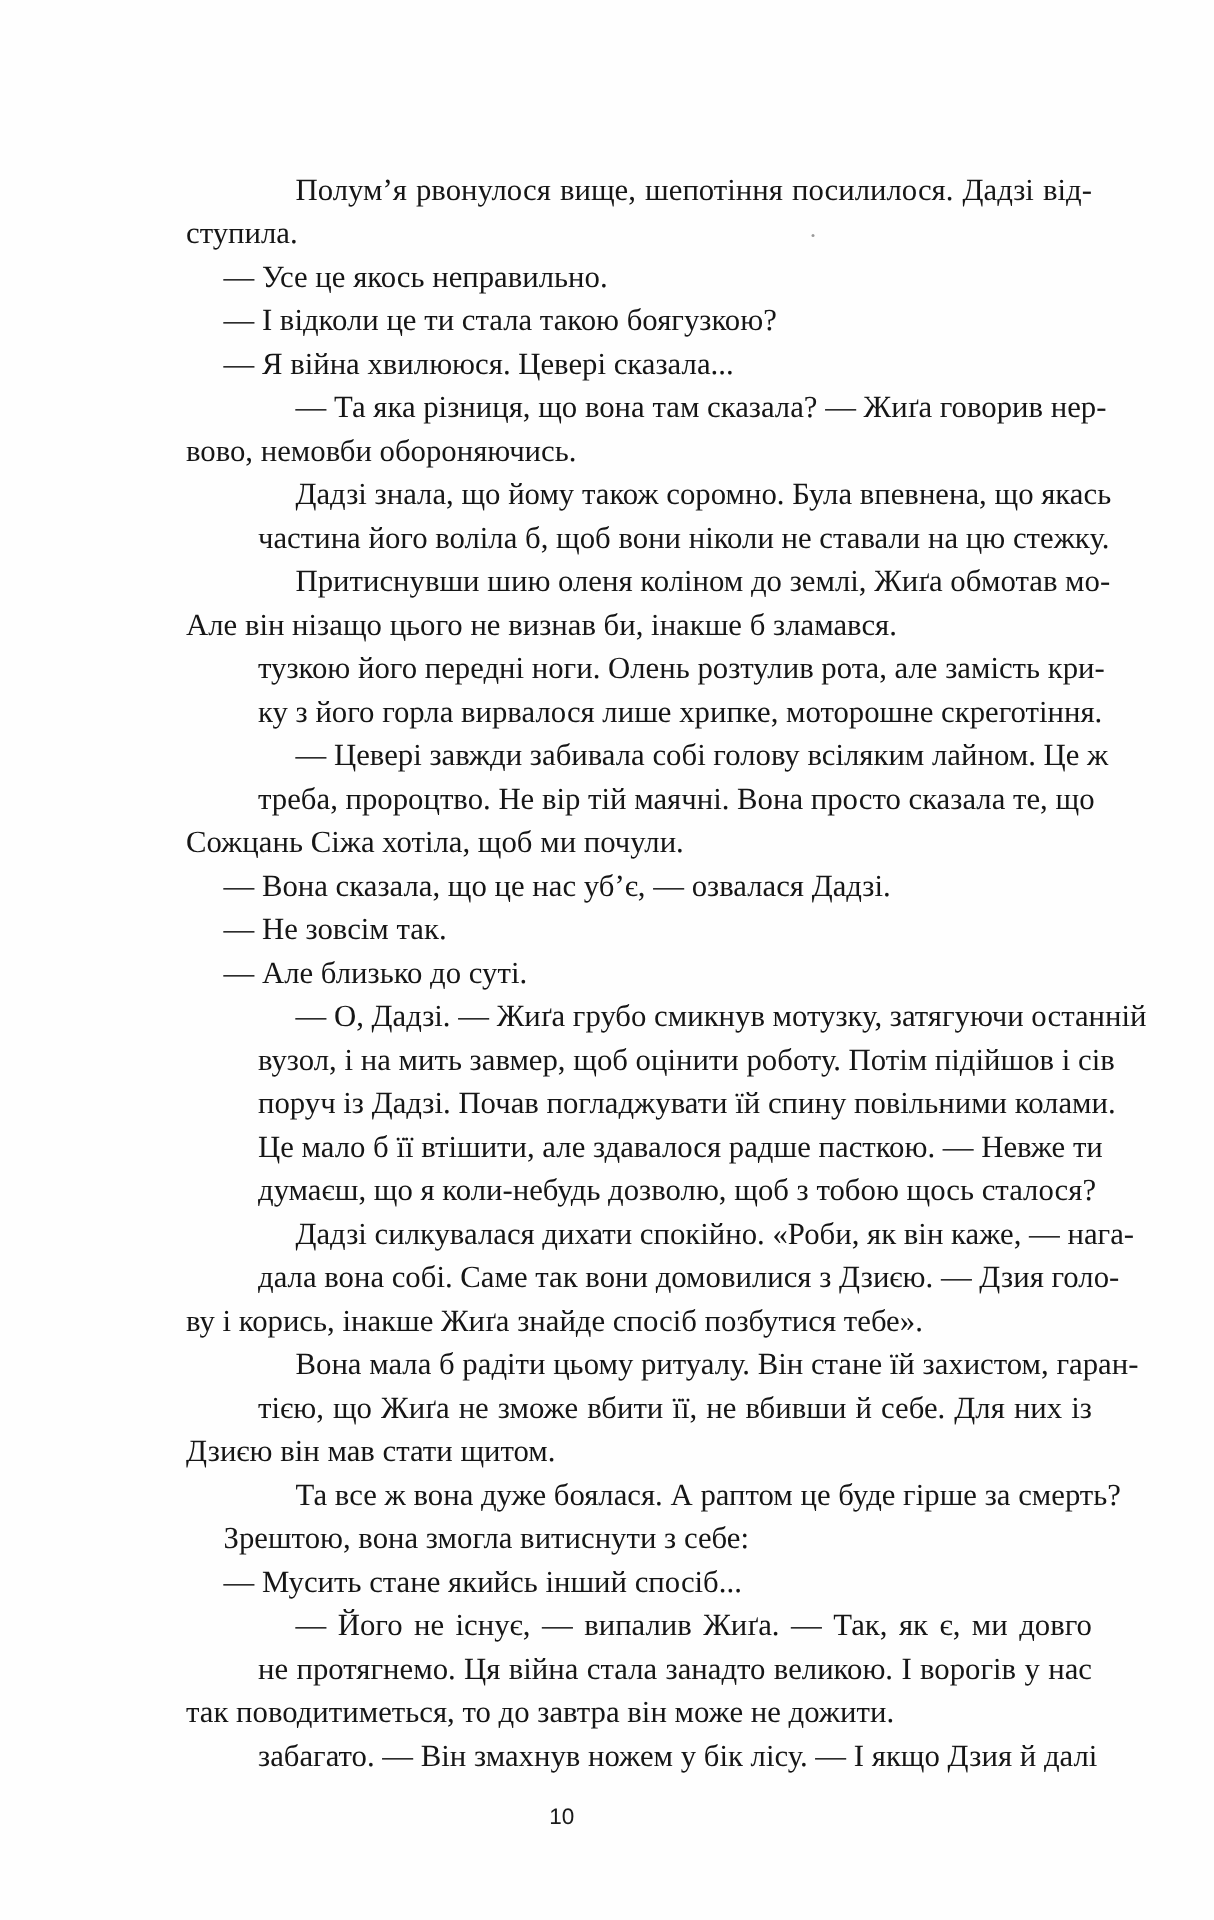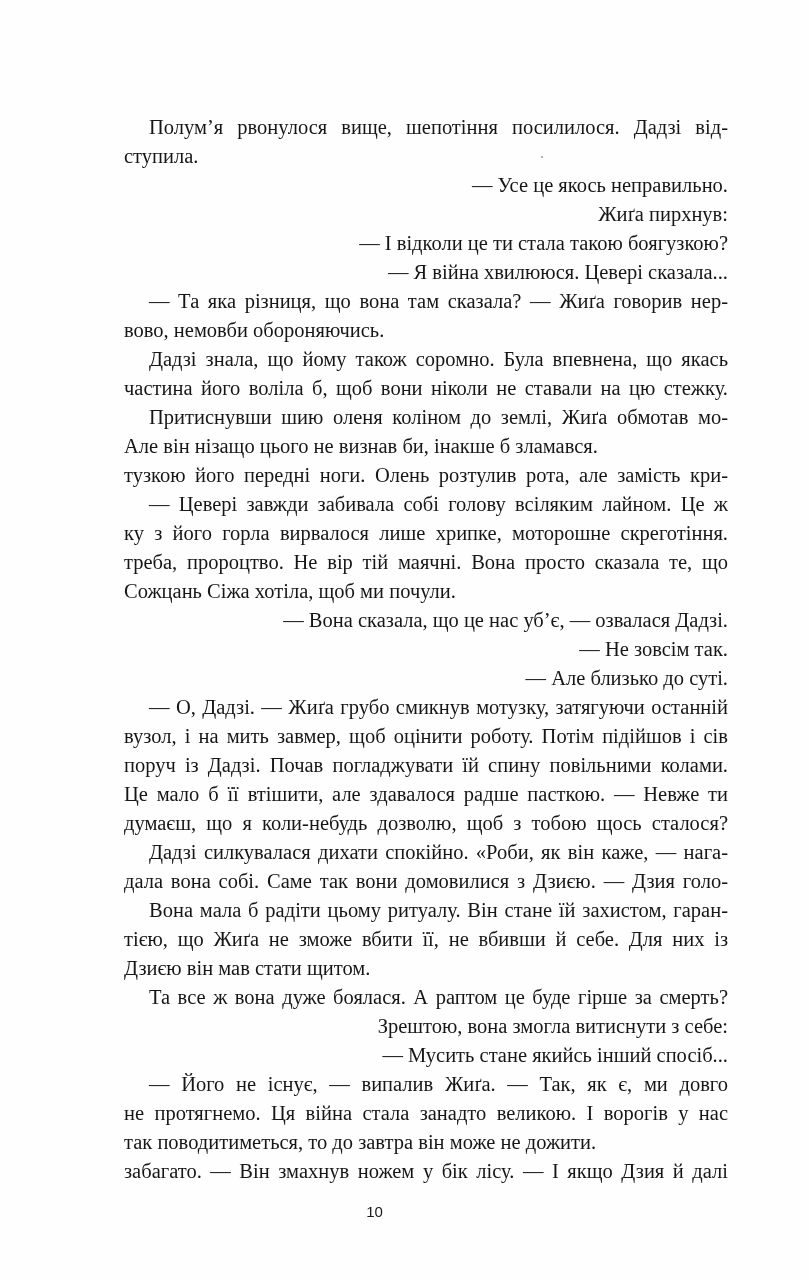--- a/index.html
+++ b/index.html
@@ -4,60 +4,60 @@
 <style>
   html, body { margin:0; padding:0; background:#ffffff; }
   body { width:809px; height:1280px; position:relative; overflow:hidden; }
   .page { position:absolute; left:0; top:0; width:809px; height:1280px; background:#fefefe; }
   .text-block {
     position:absolute; left:124px; top:113px; width:604px;
     font-family:"Liberation Serif","DejaVu Serif",serif;
     font-size:20.5px; line-height:29px; color:#161616;
   }
   .line { display:block; height:29px; white-space:nowrap; overflow:visible; }
-  .line.just { text-align:justify; text-align-last:justify; }
-  .line.indent { padding-left:25px;text-align:right; }
+  .line.just { text-align:justify; text-align-last:justify;margin-left:48px; }
+  .line.indent { padding-left:25px; }
   .page-number {
     position:absolute; left:0; width:749px; top:1203px; text-align:center;
     font-family:"Liberation Sans","DejaVu Sans",sans-serif; font-size:15px; color:#1a1a1a;
   }
   .speck { position:absolute; width:2px; height:2px; background:#9a9a9a; border-radius:1px; }
 </style>
 </head>
 <body>
 
 <div class="page">
   <div class="text-block" id="text-block">
       <span class="line indent just">Полум’я рвонулося вище, шепотіння посилилося. Дадзі від-</span>
       <span class="line">ступила.</span>
       <span class="line indent">— Усе це якось неправильно.</span>
-      <span class="line indent">Жиґа пирхнув:</span>
       <span class="line indent">— І відколи це ти стала такою боягузкою?</span>
       <span class="line indent">— Я війна хвилююся. Цевері сказала...</span>
       <span class="line indent just">— Та яка різниця, що вона там сказала? — Жиґа говорив нер-</span>
       <span class="line">вово, немовби обороняючись.</span>
       <span class="line indent just">Дадзі знала, що йому також соромно. Була впевнена, що якась</span>
       <span class="line just">частина його воліла б, щоб вони ніколи не ставали на цю стежку.</span>
       <span class="line indent just">Притиснувши шию оленя коліном до землі, Жиґа обмотав мо-</span>
       <span class="line">Але він нізащо цього не визнав би, інакше б зламався.</span>
       <span class="line just">тузкою його передні ноги. Олень розтулив рота, але замість кри-</span>
+      <span class="line just">ку з його горла вирвалося лише хрипке, моторошне скреготіння.</span>
       <span class="line indent just">— Цевері завжди забивала собі голову всіляким лайном. Це ж</span>
-      <span class="line just">ку з його горла вирвалося лише хрипке, моторошне скреготіння.</span>
       <span class="line just">треба, пророцтво. Не вір тій маячні. Вона просто сказала те, що</span>
       <span class="line">Сожцань Сіжа хотіла, щоб ми почули.</span>
       <span class="line indent">— Вона сказала, що це нас уб’є, — озвалася Дадзі.</span>
       <span class="line indent">— Не зовсім так.</span>
       <span class="line indent">— Але близько до суті.</span>
       <span class="line indent just">— О, Дадзі. — Жиґа грубо смикнув мотузку, затягуючи останній</span>
       <span class="line just">вузол, і на мить завмер, щоб оцінити роботу. Потім підійшов і сів</span>
       <span class="line just">поруч із Дадзі. Почав погладжувати їй спину повільними колами.</span>
       <span class="line just">Це мало б її втішити, але здавалося радше пасткою. — Невже ти</span>
       <span class="line just">думаєш, що я коли-небудь дозволю, щоб з тобою щось сталося?</span>
       <span class="line indent just">Дадзі силкувалася дихати спокійно. «Роби, як він каже, — нага-</span>
       <span class="line just">дала вона собі. Саме так вони домовилися з Дзиєю. — Дзия голо-</span>
+      <span class="line">ву і корись, інакше Жиґа знайде спосіб позбутися тебе».</span>
       <span class="line indent just">Вона мала б радіти цьому ритуалу. Він стане їй захистом, гаран-</span>
       <span class="line just">тією, що Жиґа не зможе вбити її, не вбивши й себе. Для них із</span>
       <span class="line">Дзиєю він мав стати щитом.</span>
       <span class="line indent just">Та все ж вона дуже боялася. А раптом це буде гірше за смерть?</span>
       <span class="line indent">Зрештою, вона змогла витиснути з себе:</span>
       <span class="line indent">— Мусить стане якийсь інший спосіб...</span>
       <span class="line indent just">— Його не існує, — випалив Жиґа. — Так, як є, ми довго</span>
       <span class="line just">не протягнемо. Ця війна стала занадто великою. І ворогів у нас</span>
       <span class="line">так поводитиметься, то до завтра він може не дожити.</span>
       <span class="line just">забагато. — Він змахнув ножем у бік лісу. — І якщо Дзия й далі</span>

